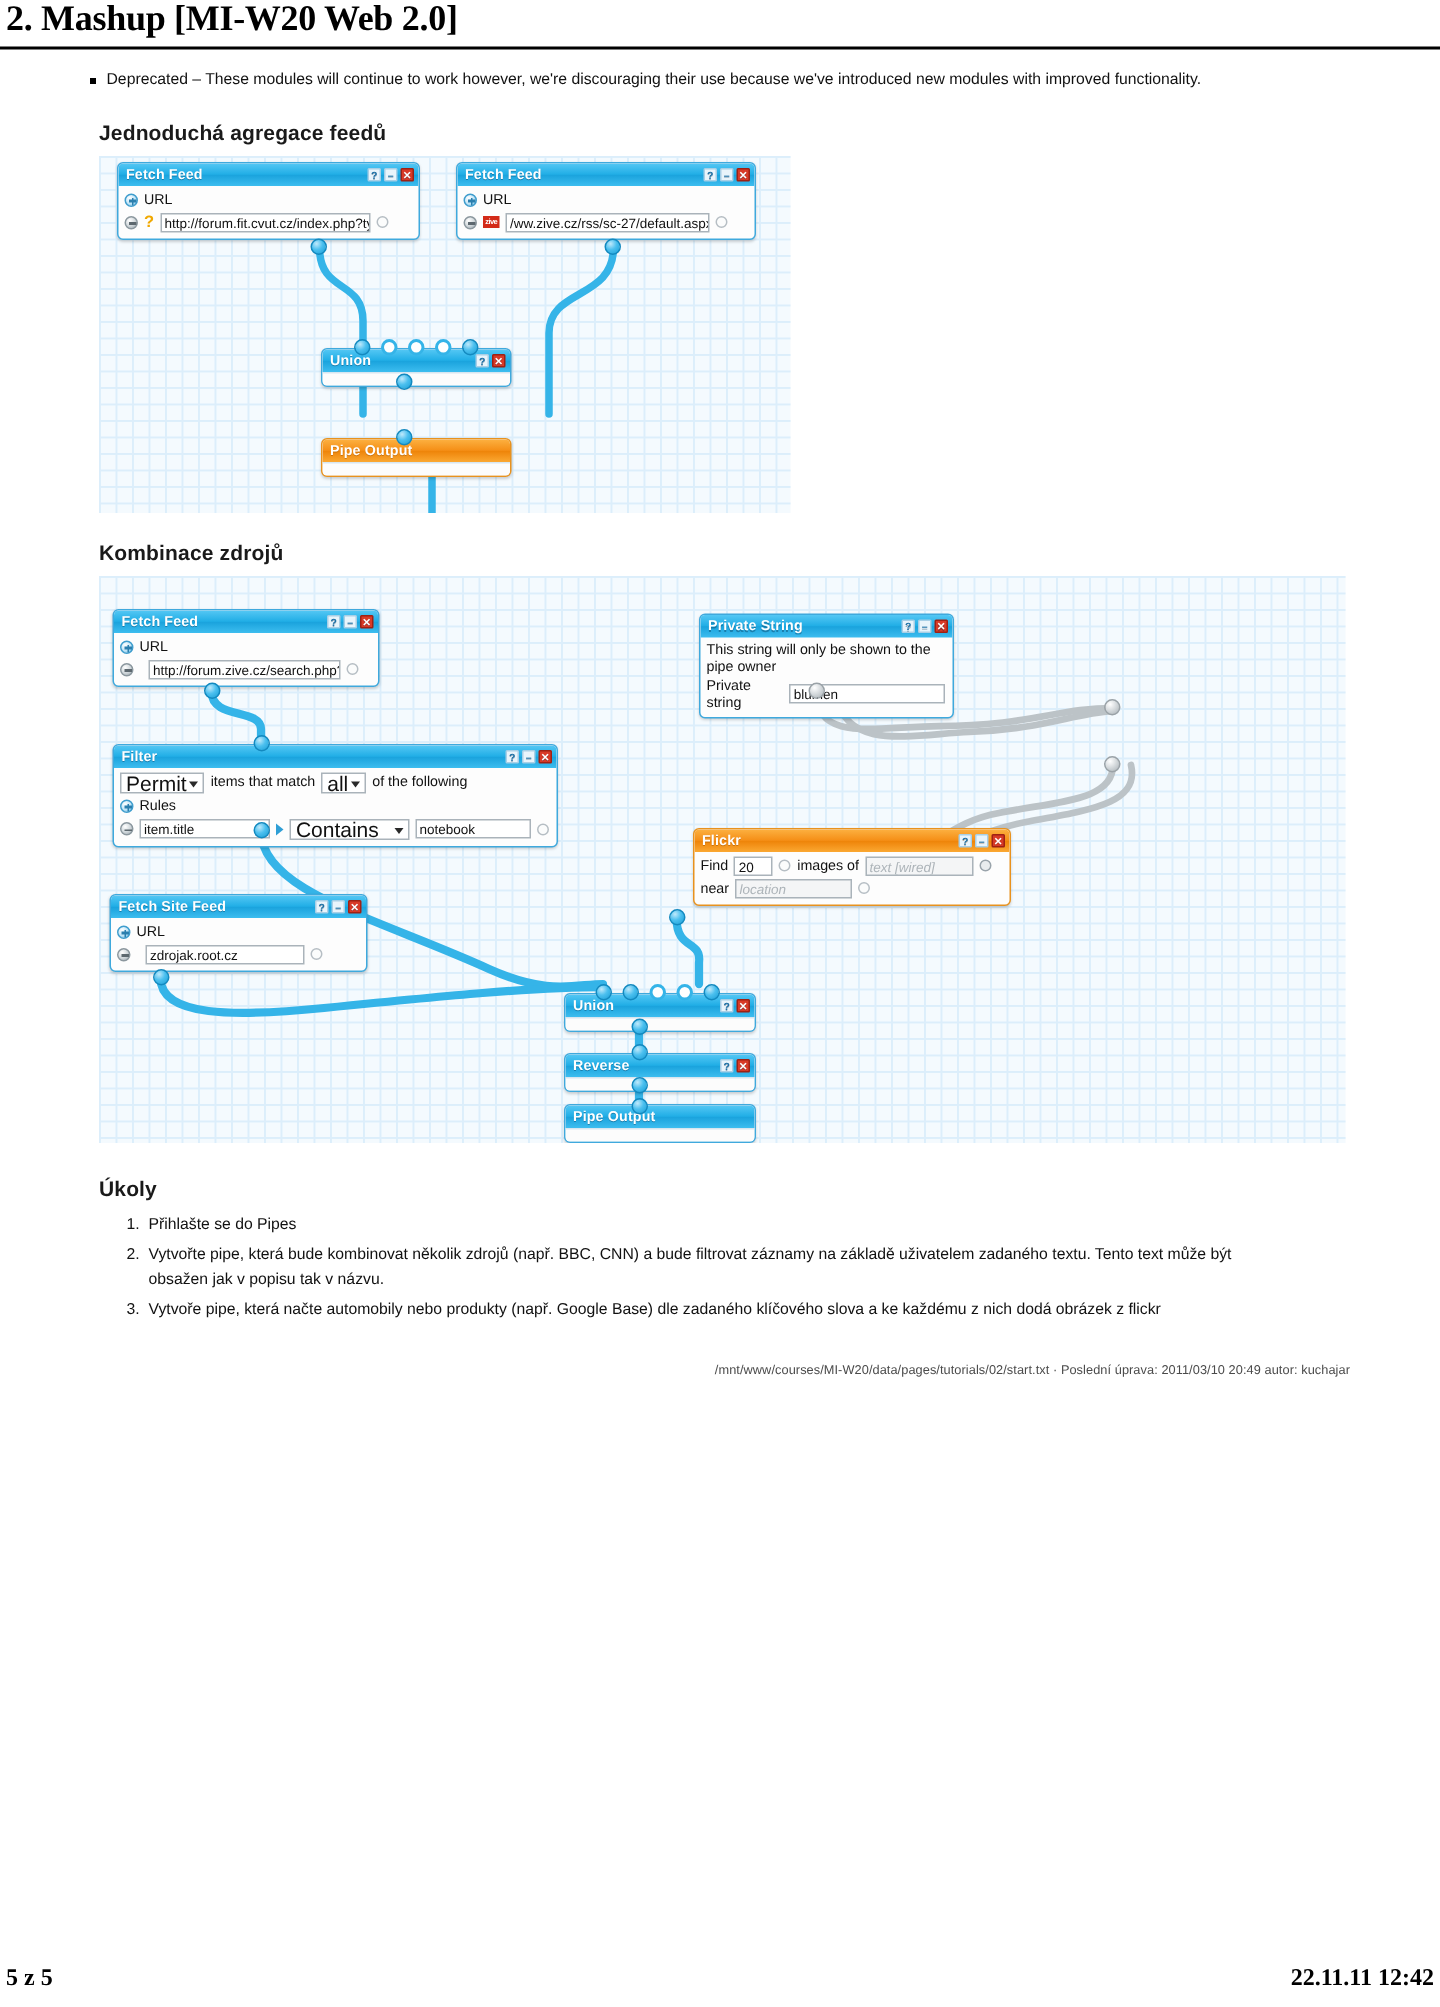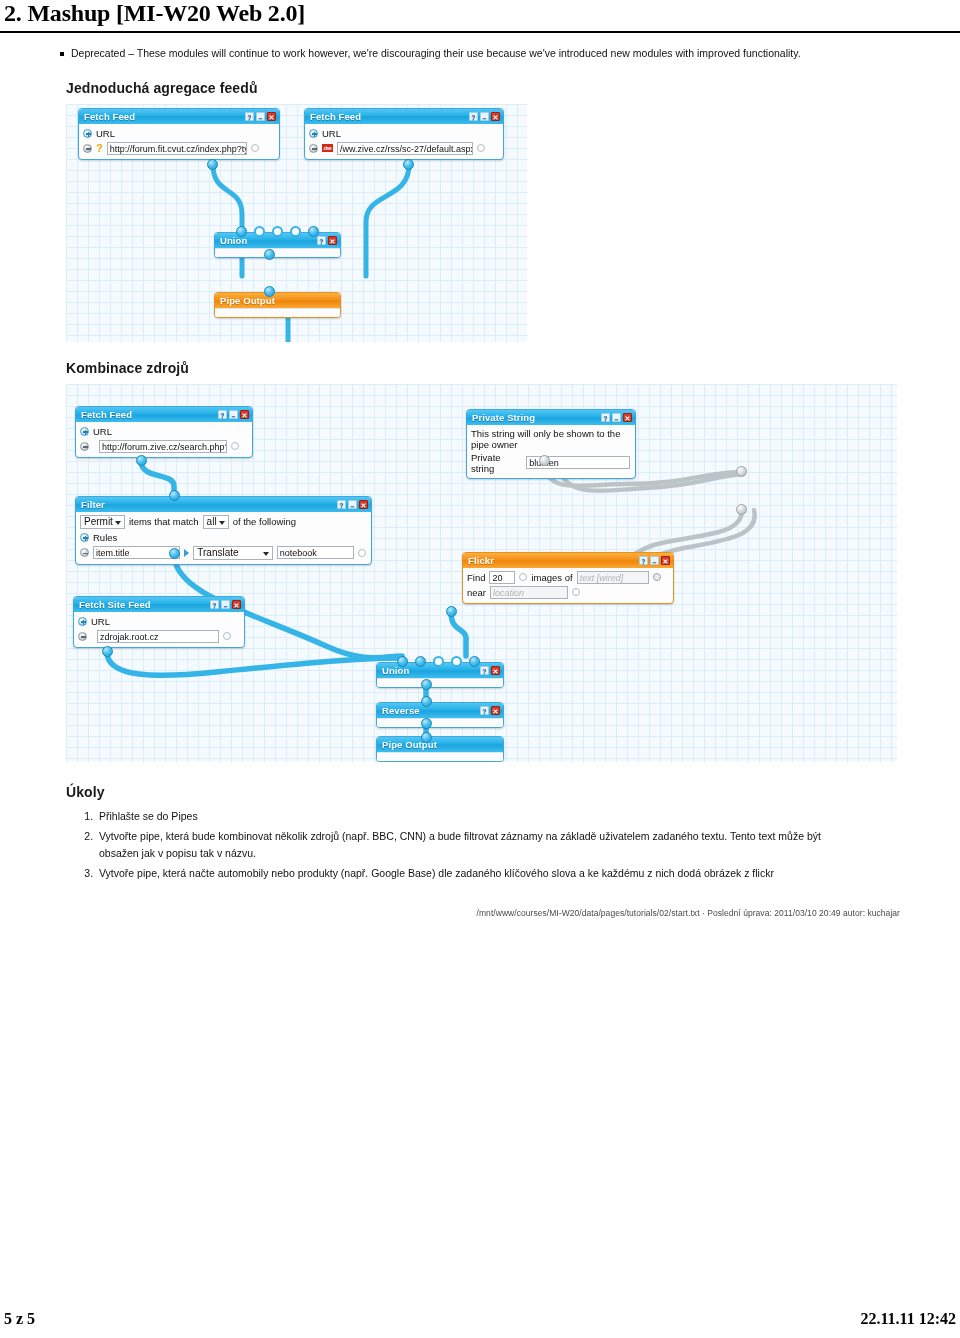--- a/index.html
+++ b/index.html
@@ -116,21 +116,21 @@
 
   .lbl { font-size:9.5px; color:#111; }
   .txtin {
     border:1px solid #aab3ba; background:#fff; height:13px;
     font-size:9px; color:#111; padding:0 2px; line-height:12px;
     white-space:nowrap; overflow:hidden; font-family:"Liberation Sans", sans-serif;
   }
   .txtin.ghost { color:#adb4b9; background:#f4f5f6; font-style:italic; }
   .sel {
     border:1px solid #aab3ba; background:#fff; height:13px;
-    font-size:10px; color:#111; padding:0 11px 12px 3px; line-height:12px;
+    font-size:14px; color:#111; padding:0 11px 12px 3px; line-height:12px;
     position:relative; white-space:nowrap;
   }
   .sel::after {
     content:""; position:absolute; right:3px; top:5px;
     border-left:3px solid transparent; border-right:3px solid transparent;
     border-top:4px solid #2a2a2a;
   }
   .sock {
     width:8px; height:8px; border-radius:50%; flex:0 0 auto;
     border:1px solid #b6bec4; background:#fbfcfc;
@@ -387,21 +387,21 @@
           <span class="lbl">of the following</span>
         </div>
         <div class="row">
           <span class="pm plus blue"></span>
           <span class="lbl">Rules</span>
         </div>
         <div class="row">
           <span class="pm"></span>
           <span class="txtin" style="width:88px;">item.title</span>
           <span class="arrow-r"></span>
-          <span class="sel" style="width:80px;">Translate</span>
+          <span class="sel" style="width:80px;">Contains</span>
           <span class="txtin" style="width:78px;">notebook</span>
           <span class="sock"></span>
         </div>
       </div>
     </div>
     <div class="nub" style="left:103px; top:106px;"></div>
     <div class="nub" style="left:103px; top:164px;"></div>
 
     <div class="nub grey" style="left:670px; top:82px;"></div>
     <div class="nub grey" style="left:670px; top:120px;"></div>
@@ -442,21 +442,21 @@
           <span class="hb close">✕</span>
         </span>
       </div>
       <div class="mod-body">
         <div class="row">
           <span class="pm plus blue"></span>
           <span class="lbl">URL</span>
         </div>
         <div class="row">
           <span class="pm"></span>
-          <span class="txtin" style="width:122px; margin-left:6px;">zdrojak.root.cz</span>
+          <span class="txtin" style="width:106px; margin-left:6px;">zdrojak.root.cz</span>
           <span class="sock"></span>
         </div>
       </div>
     </div>
     <div class="nub" style="left:36px; top:262px;"></div>
 
     <div class="mod" style="left:310px; top:278px; width:128px;">
       <div class="mod-head">
         <span class="ttl">Union</span>
         <span class="hbtns">

